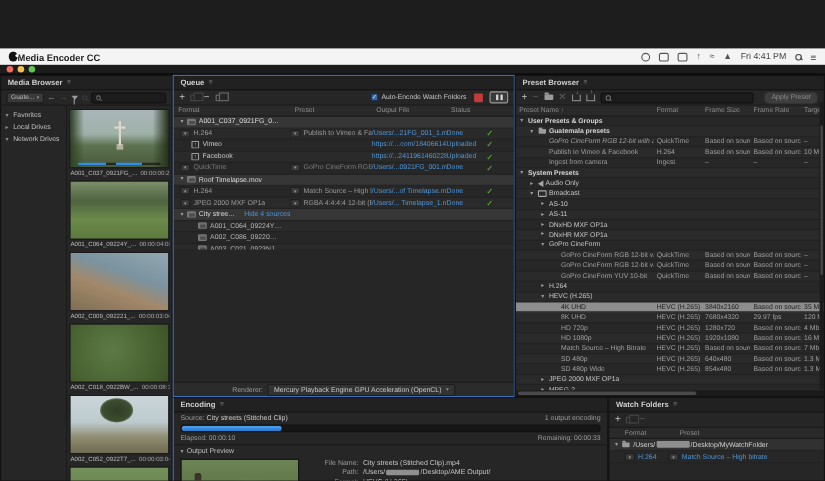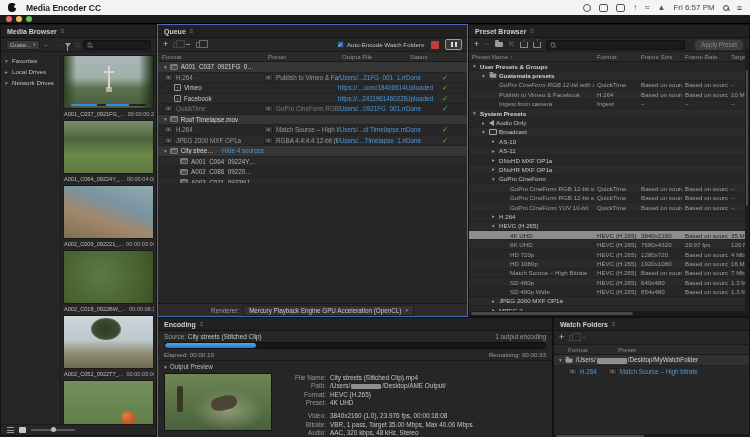--- a/index.html
+++ b/index.html
@@ -1,21 +1,21 @@
 <!DOCTYPE html>
 <html><head>
 <meta charset="utf-8">
 <style>
   * { margin:0; padding:0; box-sizing:border-box; }
   html,body { background:#000; }
   body { font-family:"Liberation Sans","DejaVu Sans",sans-serif; }
   .screen { position:relative; width:750px; height:437px; background:#1d1d1d; overflow:hidden; }
 
   
-  .menubar { height:15px; background:#f4f4f4; display:flex; align-items:center; padding:0 8px; gap:10px; font-size:8.5px; color:#1a1a1a; }
+  .menubar { height:15px; background:#f4f4f4; display:flex; align-items:center; padding:0 8px; font-size:8.5px; color:#1a1a1a;margin-top:44px; }
   .apple-icon { width:8px; height:9px; background:#111; border-radius:45% 45% 48% 48%; position:relative; flex:none; }
   .apple-icon::after { content:""; position:absolute; right:-1px; top:2px; width:3px; height:3px; background:#f4f4f4; border-radius:50%; }
   .menubar .app-name { font-weight:bold; }
   .menubar .menu { color:#222; }
   .menubar-right { margin-left:auto; display:flex; align-items:center; gap:8px; color:#444; font-size:8px; }
   .mb-ic { width:9px; height:8px; border:1px solid #555; border-radius:2px; display:inline-block; }
   .mb-ic.round { border-radius:50%; width:8px; }
   .mb-ic.arrow { border:none; width:auto; height:auto; font-size:8px; color:#555; }
   .mag { width:6px; height:6px; border:1.2px solid #444; border-radius:50%; position:relative; display:inline-block; }
   .mag::after { content:""; position:absolute; width:3px; height:1.2px; background:#444; transform:rotate(45deg); right:-2.5px; bottom:-1px; }
@@ -228,21 +228,21 @@
         <span class="menu"></span>
         <span class="menu"></span>
       </span>
     <span class="menubar-right">
       <span class="mb-ic round"></span>
       <span class="mb-ic"></span>
       <span class="mb-ic"></span>
       <span class="mb-ic arrow">↑</span>
       <span class="mb-ic arrow">≈</span>
       <span class="mb-ic arrow">▲</span>
-      <span>Fri 6:57 PM</span>
+      <span>Fri 4:41 PM</span>
       <span class="mag"></span>
       <span class="list-ic">≡</span>
     </span>
   </div>
 
   <div class="titlebar">
     <span class="tl red"></span>
     <span class="tl yellow"></span>
     <span class="tl green"></span>
   </div>

